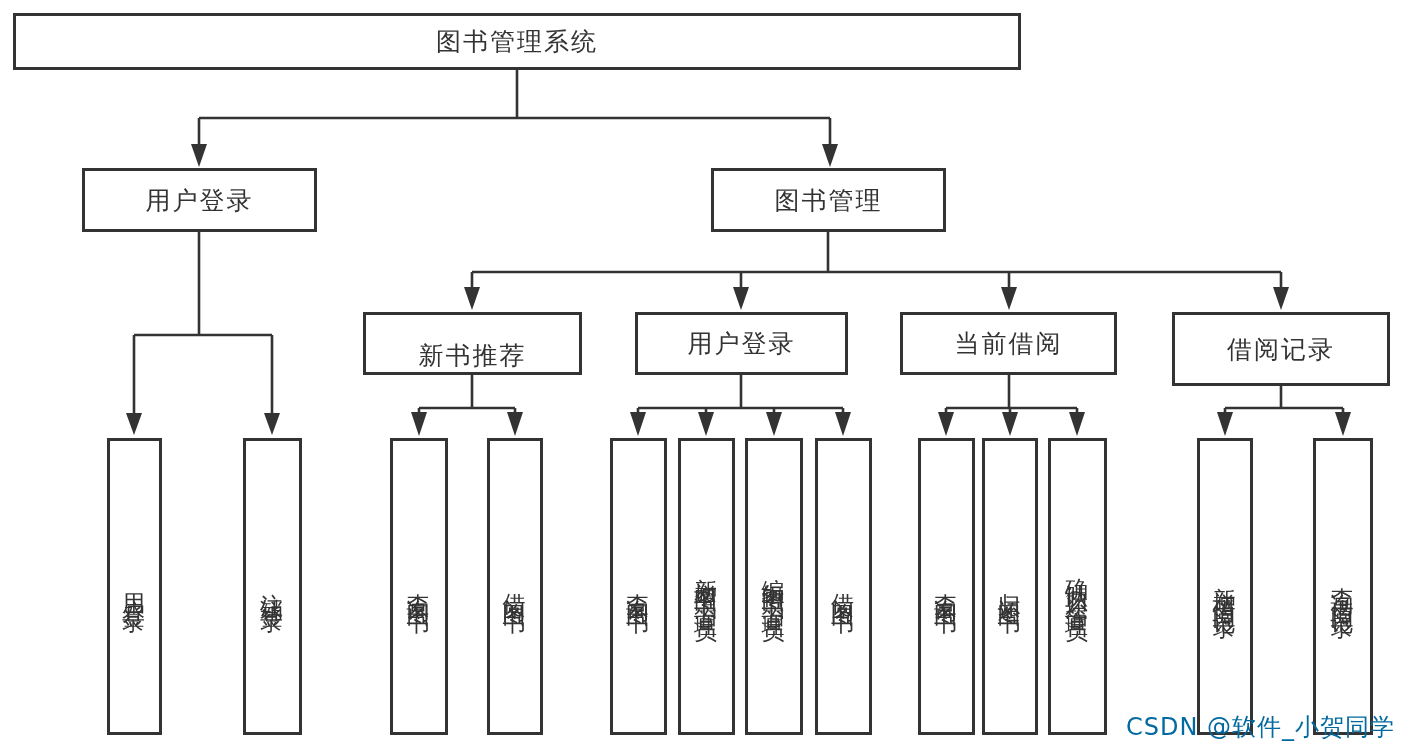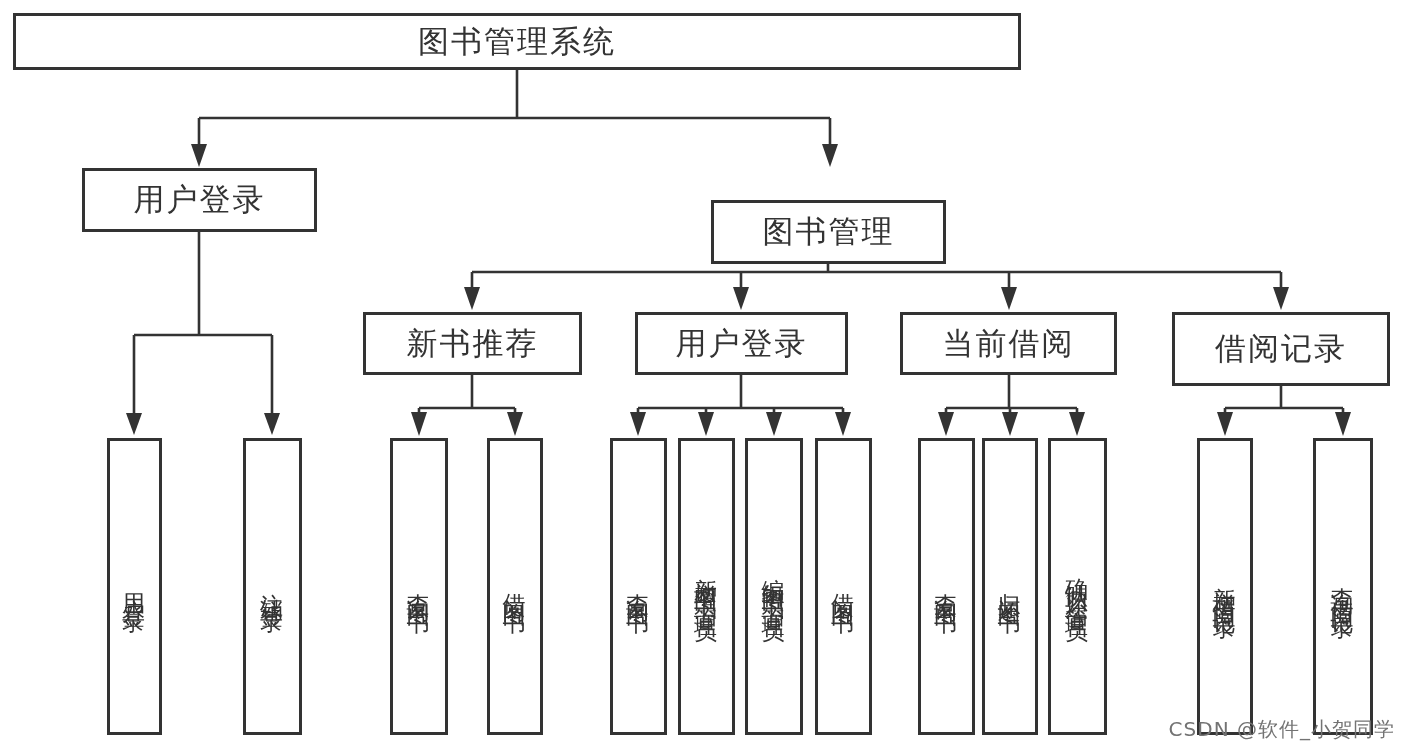--- a/index.html
+++ b/index.html
@@ -21,37 +21,37 @@
     box-sizing: border-box;
     border: 3px solid #333333;
     background: #ffffff;
     display: flex;
     align-items: center;
     justify-content: center;
     z-index: 1;
   }
   .node .lbl {
     color: #333333;
-    font-size: 31px;
+    font-size: 25px;
     letter-spacing: 2px;
     white-space: nowrap;
   }
   .node-v .lbl {
     writing-mode: vertical-rl;
     text-orientation: mixed;
     font-size: 23px;
     letter-spacing: 6px;
     white-space: nowrap;
   }
   .watermark {
     position: absolute;
     right: 10px;
     bottom: 4px;
-    color: #737373;
-    font-size: 20px;
+    color: #0369a1;
+    font-size: 24px;
     letter-spacing: 1px;
     z-index: 2;
     white-space: nowrap;
   }
 </style>
 </head>
 <body>
 
 <div class="canvas">
 
@@ -95,25 +95,25 @@
     </g>
   </svg>
 
   <div class="node" style="left:13px; top:13px; width:1008px; height:57px;">
     <span class="lbl">图书管理系统</span>
   </div>
 
   <div class="node" style="left:82px; top:168px; width:235px; height:64px;">
     <span class="lbl">用户登录</span>
   </div>
-  <div class="node" style="left:711px; top:168px; width:235px; height:64px;margin-top:32px;">
+  <div class="node" style="left:711px; top:168px; width:235px; height:64px;">
     <span class="lbl">图书管理</span>
   </div>
 
-  <div class="node" style="left:363px; top:312px; width:219px; height:63px;">
+  <div class="node" style="left:363px; top:312px; width:219px; height:63px;align-items:flex-end;">
     <span class="lbl">新书推荐</span>
   </div>
   <div class="node" style="left:635px; top:312px; width:213px; height:63px;">
     <span class="lbl">用户登录</span>
   </div>
   <div class="node" style="left:900px; top:312px; width:217px; height:63px;align-items:center;">
     <span class="lbl">当前借阅</span>
   </div>
   <div class="node" style="left:1172px; top:312px; width:218px; height:74px;">
     <span class="lbl">借阅记录</span>

